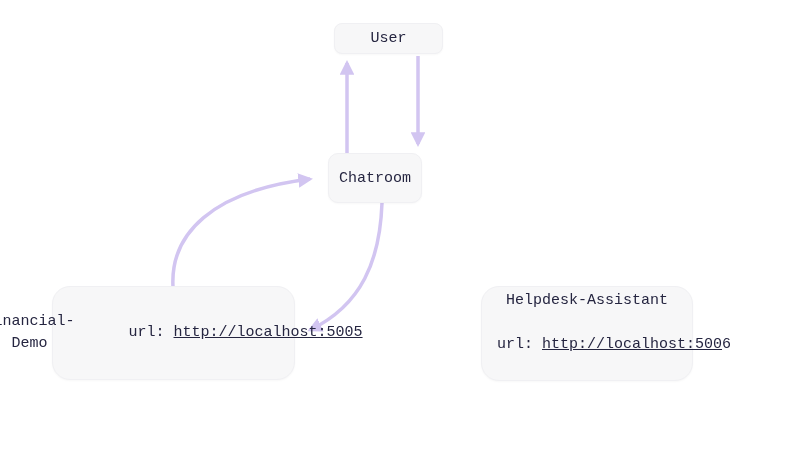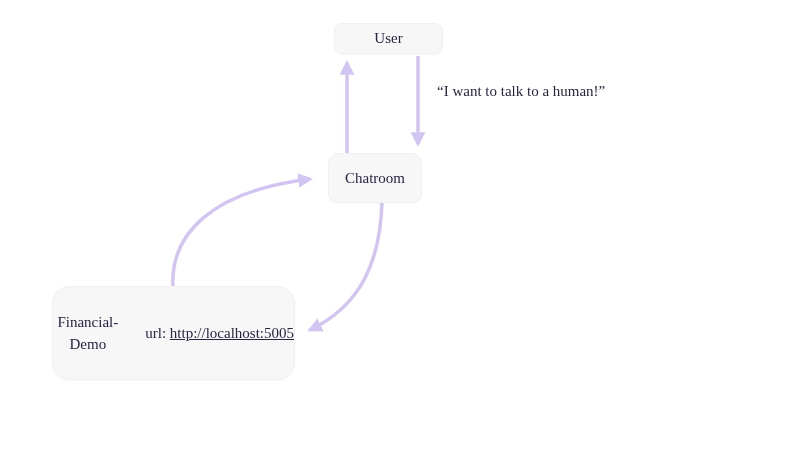--- a/index.html
+++ b/index.html
@@ -6,21 +6,21 @@
     margin: 0;
     padding: 0;
     background: #ffffff;
   }
   #canvas {
     position: relative;
     width: 800px;
     height: 450px;
     background: #ffffff;
     overflow: hidden;
-    font-family: Liberation Serif, serif;
+    font-family: Liberation Mono, monospace;
     color: #252540;
   }
   #arrows {
     position: absolute;
     left: 0;
     top: 0;
     pointer-events: none;
   }
   .edge {
     stroke: #d2c5f1;
@@ -113,16 +113,21 @@
     <span>Chatroom</span>
   </div>
 
   <div class="node" id="node-financial-demo">
     <div class="title-line">Financial-Demo</div>
     <div class="url-line">
       <span>url: </span><a class="url-link">http://localhost:5005</a><span></span>
     </div>
   </div>
 
+  <div class="node" id="node-helpdesk-assistant">
+    <div class="title-line">Helpdesk-Assistant</div>
+    <div class="url-line">
+      <span>url: </span><a class="url-link">http://localhost:500</a><span>6</span>
+    </div>
+  </div>
 
-  <div id="annotation">“I want to talk to a human!”</div>
 
 </div>
 
 </body></html>

